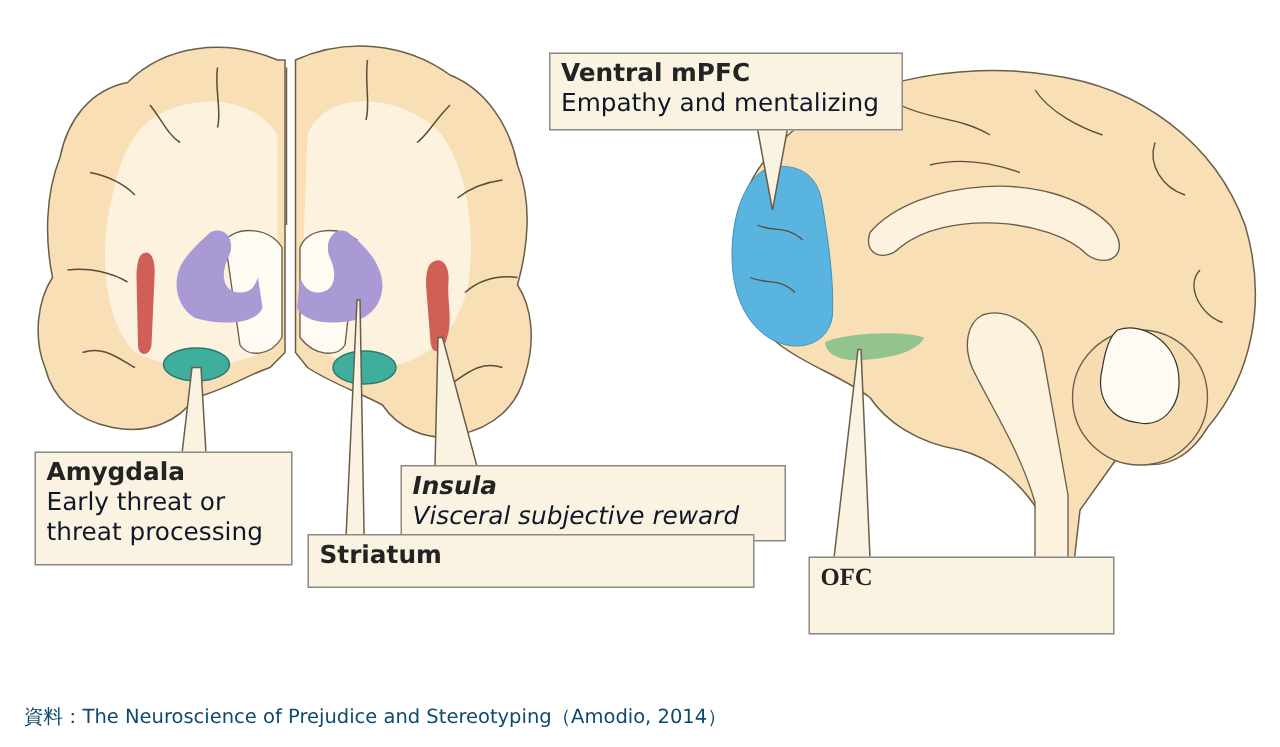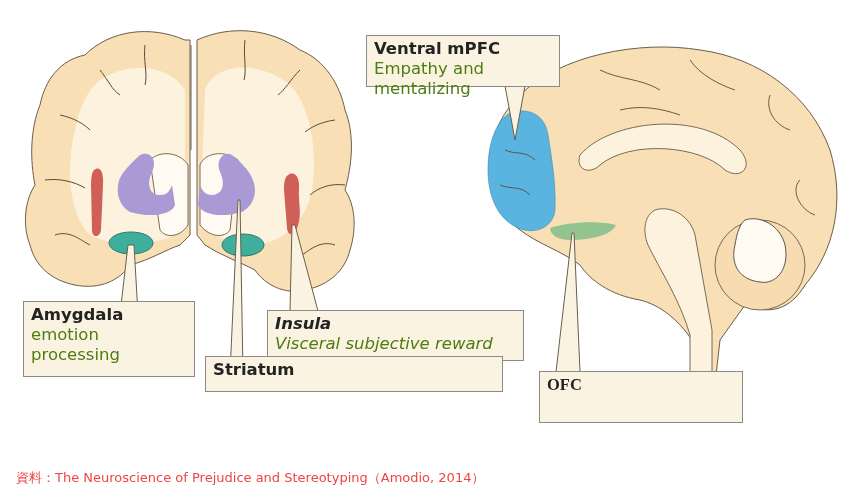--- a/index.html
+++ b/index.html
@@ -1,26 +1,26 @@
 <!DOCTYPE html>
 <html><head>
 <meta charset="utf-8">
 <style>
   html,body{margin:0;padding:0;background:#fff;}
   body{width:853px;height:498px;position:relative;overflow:hidden;font-family:"DejaVu Sans",sans-serif;}
   svg.art{position:absolute;left:0;top:0;}
   .label-box{position:absolute;background:#fbf3e1;border:1.5px solid #8c8a84;box-sizing:border-box;padding:3px 6px 2px 7px;color:#3a3a3a;}
   .label-box .t{font-weight:bold;font-size:16.5px;line-height:20px;color:#232323;}
-  .label-box .d{font-size:16.5px;line-height:20px;color:#4d7c0f;}
+  .label-box .d{font-size:16.5px;line-height:20px;color:#0f172a;}
   #amyg{left:23px;top:301px;width:172px;height:76px;}
   #insula{left:267px;top:310px;width:257px;height:51px;font-style:italic;}
   #striatum{left:205px;top:356px;width:298px;height:36px;}
-  #vmpfc{left:366px;top:35px;width:194px;height:52px;}
+  #vmpfc{left:366px;top:35px;width:236px;height:52px;}
   #ofc{left:539px;top:371px;width:204px;height:52px;font-family:Liberation Serif, serif;}
-  .caption{position:absolute;left:16px;top:469px;font-size:13px;color:#ef4444;font-family:"DejaVu Sans",sans-serif;}
+  .caption{position:absolute;left:16px;top:469px;font-size:13px;color:#0c4a6e;font-family:"DejaVu Sans",sans-serif;}
 </style>
 </head>
 <body>
 
 <svg class="art" width="853" height="498" viewBox="0 0 853 498">
 
   <g>
     <path d="M185,40 C150,25 110,30 85,55 C60,60 45,80 40,105 C30,130 30,160 35,185 C25,200 22,225 30,245 C35,265 50,280 75,285 C100,290 120,280 130,265 C150,260 165,250 180,245 L190,235 L190,40 Z" fill="#f9dfb5" stroke="#6a5d4a" stroke-width="1"></path>
     <path d="M197,40 C230,25 270,28 300,50 C325,60 340,85 345,110 C355,135 352,165 345,190 C355,205 357,228 350,250 C345,270 330,285 305,290 C285,295 265,285 255,270 C240,262 220,255 205,245 L197,235 Z" fill="#f9dfb5" stroke="#6a5d4a" stroke-width="1"></path>
     <path d="M100,80 C130,60 170,65 185,90 L185,230 C160,245 120,250 90,235 C70,215 65,170 75,130 C80,105 88,90 100,80 Z M205,90 C215,62 260,60 290,85 C310,105 318,150 312,190 C305,225 280,245 250,245 C230,242 210,235 200,225 Z" fill="#fdf2de"></path>
@@ -73,21 +73,22 @@
     <path d="M120,314 L128,245 L134,245 L138,314 Z"></path>
     <path d="M230,373 L238,200 L240,200 L243,373 Z"></path>
     <path d="M290,311 L292,225 L295,225 L318,311 Z"></path>
     <path d="M505,86 L515,140 L525,86 Z"></path>
     <path d="M556,372 L572,233 L574,233 L580,372 Z"></path>
   </g>
 </svg>
 
 <div class="label-box" id="amyg">
   <div class="t">Amygdala</div>
-  <div class="d">emotion processing</div>
+  <div class="d">Early threat or</div>
+  <div class="d">threat processing</div>
 </div>
 
 <div class="label-box" id="insula">
   <div class="t">Insula</div>
   <div class="d">Visceral subjective reward</div>
 </div>
 
 <div class="label-box" id="striatum">
   <div class="t">Striatum</div>
 </div>

